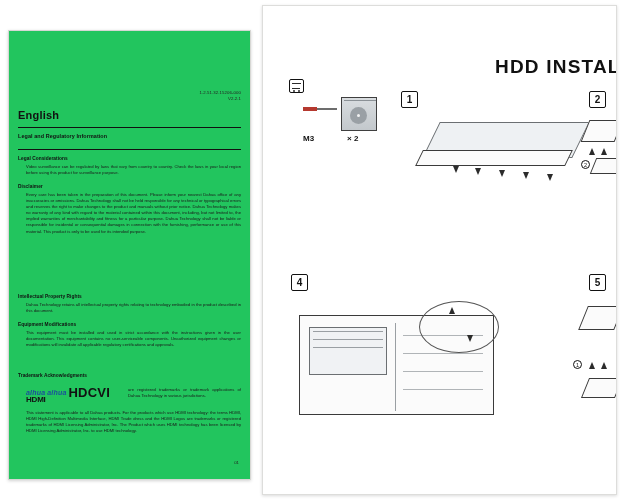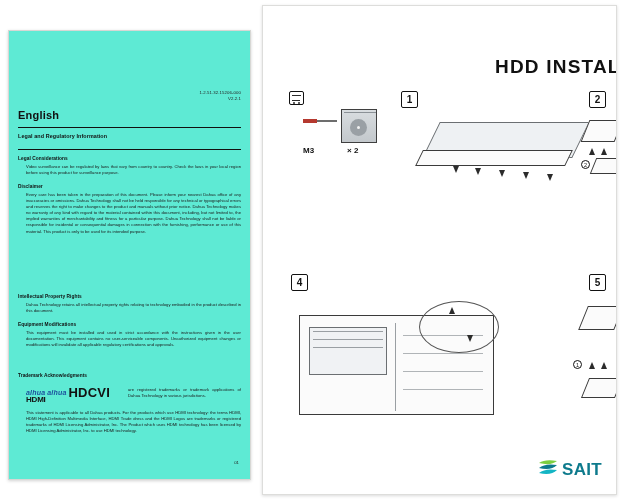--- a/index.html
+++ b/index.html
@@ -16,21 +16,21 @@
     color: #111;
   }
 
   
   #left-page {
     position: absolute;
     left: 8px;
     top: 30px;
     width: 243px;
     height: 450px;
-    background: #5eead4;
+    background: #22c55e;
     border: 1px solid #d7d7d4;
     box-shadow: 0 1px 3px rgba(0,0,0,0.18);
     box-sizing: border-box;
   }
   #left-inner {
     position: absolute;
     left: 9px;
     top: 32px;
     right: 9px;
     bottom: 12px;
@@ -164,21 +164,21 @@
     line-height: 8px;
     text-align: center;
     color: #111;
     background: #fff;
   }
 
   
   #tool-panel {
     position: absolute;
     left: 26px;
-    top: 85px;
+    top: 73px;
     width: 96px;
     height: 72px;
   }
   #cart-icon {
     position: absolute;
     left: 0;
     top: 0;
     width: 15px;
     height: 14px;
     border: 1.3px solid #111;
@@ -374,23 +374,13 @@
 
   <div class="step-box" style="left:326px; top:268px;">5</div>
   <div class="art" style="left:306px; top:298px; width:50px; height:110px;">
     <div class="outline" style="left:14px; top:2px; width:36px; height:24px; transform: skewX(-22deg);"></div>
     <div class="circle-num" style="left:4px; top:56px;">1</div>
     <div class="arrow-up" style="left:20px; top:58px;"></div>
     <div class="arrow-up" style="left:32px; top:58px;"></div>
     <div class="outline" style="left:16px; top:74px; width:34px; height:20px; transform: skewX(-22deg);"></div>
   </div>
 
-  <div id="sait-logo">
-    <div id="sait-mark">
-      <svg width="22" height="20" viewBox="0 0 22 20" aria-hidden="true">
-        <path d="M2 13 q6 -5 18 -3 q-6 6 -18 3 z" fill="#14b5c4"></path>
-        <path d="M2 8 q6 -5 18 -3 q-6 6 -18 3 z" fill="#0d7a8c"></path>
-        <path d="M2 3 q6 -4 18 -2 q-6 5 -18 2 z" fill="#7ccf3f"></path>
-      </svg>
-    </div>
-    <div id="sait-text">SAIT</div>
-  </div>
 </div>
 
 </body></html>

